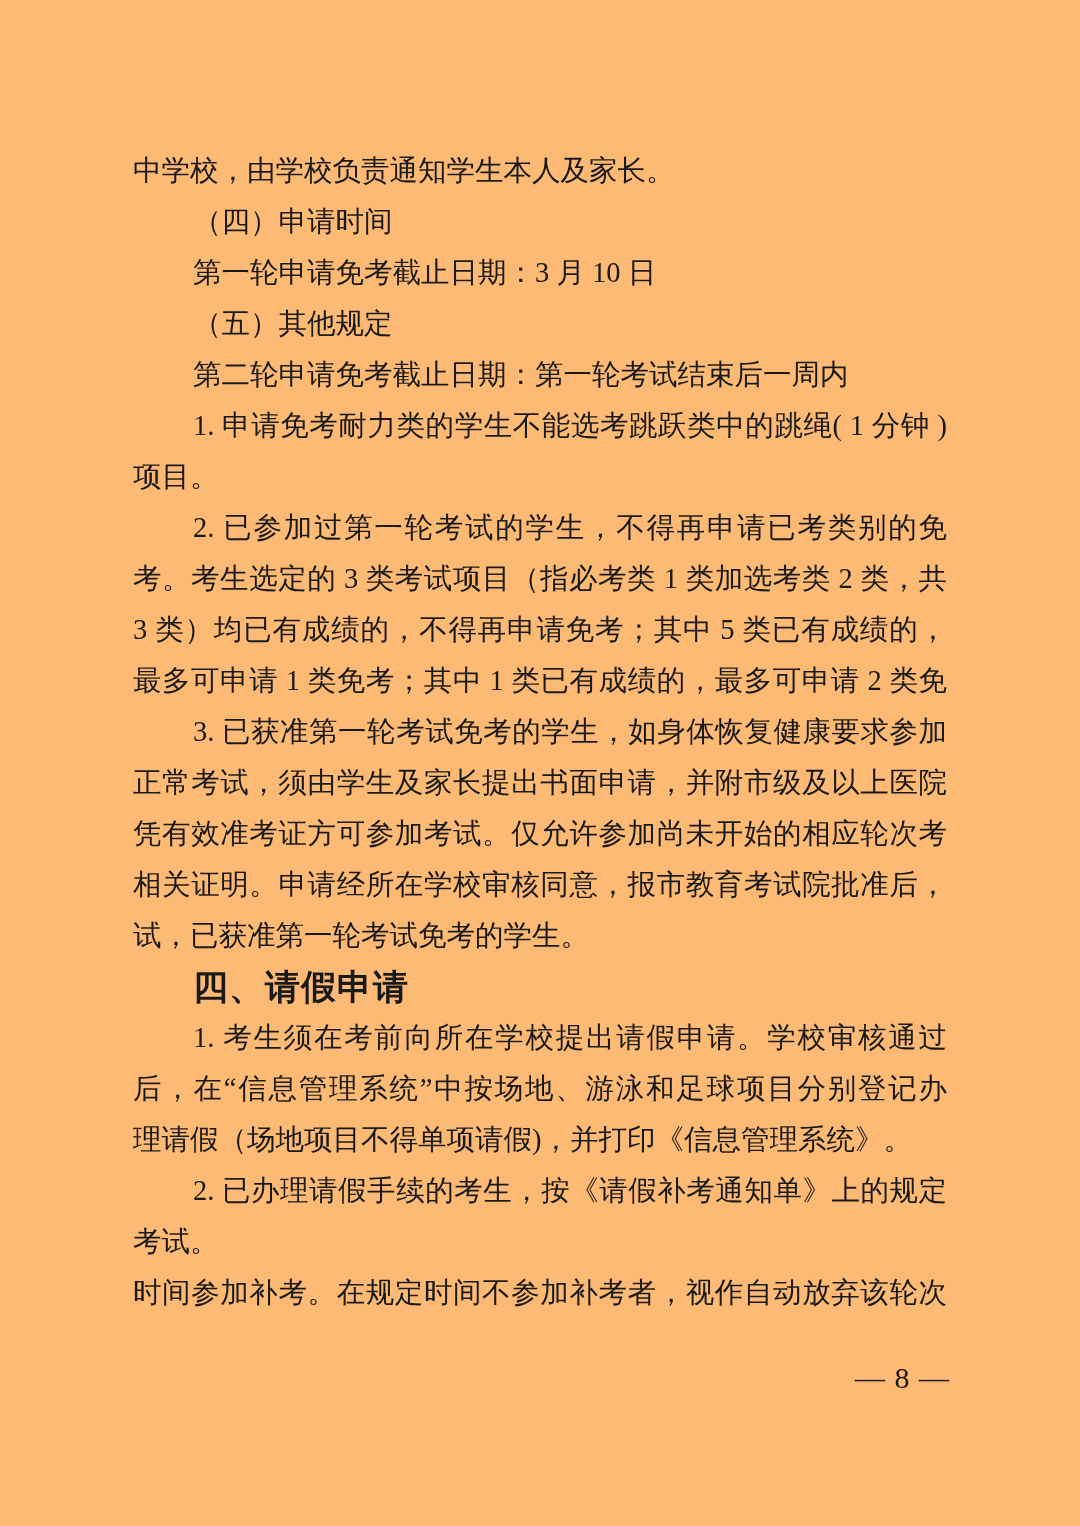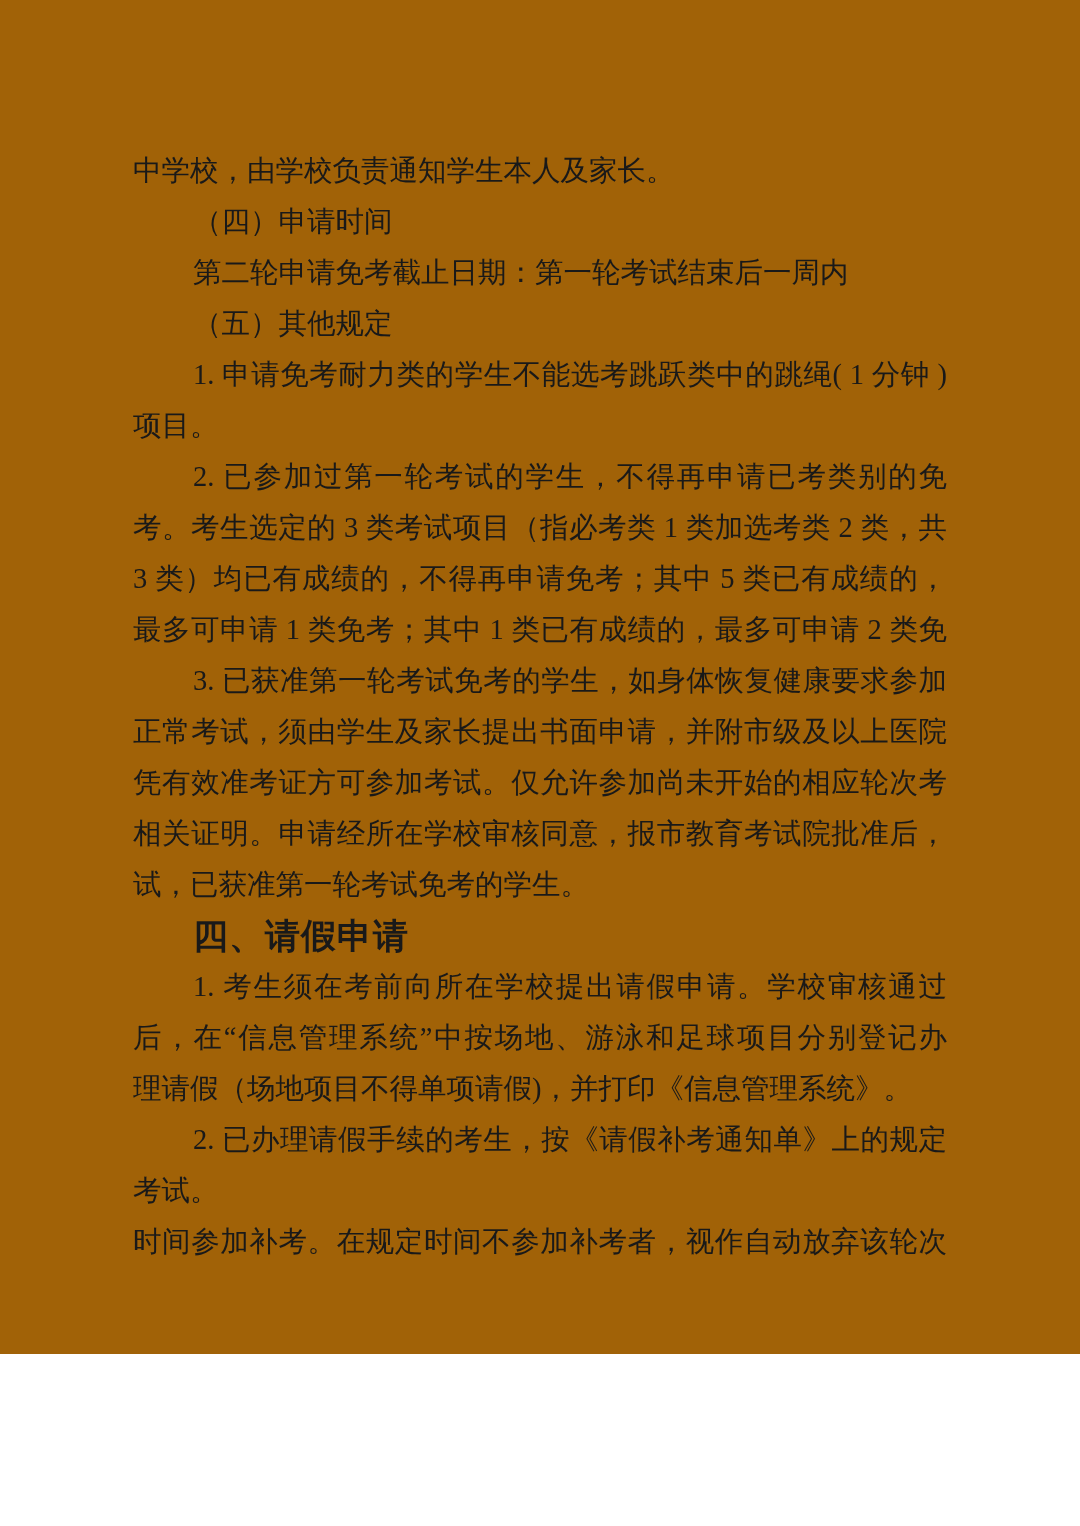--- a/index.html
+++ b/index.html
@@ -5,22 +5,22 @@
   * { margin: 0; padding: 0; box-sizing: border-box; }
   html, body { background: #ffffff; }
   body {
     width: 1080px;
     height: 1526px;
     font-family: "Liberation Serif", serif;
   }
   .page {
     position: relative;
     width: 1080px;
-    height: 1354px;
-    background: #a16207;
+    height: 1526px;
+    background: #fdba74;
     overflow: hidden;
     color: #191919;
   }
   .doc-body {
     position: absolute;
     left: 133px;
     top: 145px;
     width: 814px;
   }
   .line {
@@ -58,22 +58,23 @@
     letter-spacing: 1px;
   }
 </style>
 </head>
 <body>
 
 <div class="page">
   <div class="doc-body" id="doc-body">
       <div class="line"><span>中学校，由学校负责通知学生本人及家长。</span></div>
       <div class="line indent"><span>（四）申请时间</span></div>
+      <div class="line indent"><span>第一轮申请免考截止日期：3 月 10 日</span></div>
+      <div class="line indent"><span>（五）其他规定</span></div>
       <div class="line indent"><span>第二轮申请免考截止日期：第一轮考试结束后一周内</span></div>
-      <div class="line indent"><span>（五）其他规定</span></div>
       <div class="line indent justify"><span>1. 申请免考耐力类的学生不能选考跳跃类中的跳绳( 1 分钟 )</span></div>
       <div class="line"><span>项目。</span></div>
       <div class="line indent justify"><span>2. 已参加过第一轮考试的学生，不得再申请已考类别的免</span></div>
       <div class="line justify"><span>考。考生选定的 3 类考试项目（指必考类 1 类加选考类 2 类，共</span></div>
       <div class="line justify"><span>3 类）均已有成绩的，不得再申请免考；其中 5 类已有成绩的，</span></div>
       <div class="line justify"><span>最多可申请 1 类免考；其中 1 类已有成绩的，最多可申请 2 类免</span></div>
       <div class="line indent justify"><span>3. 已获准第一轮考试免考的学生，如身体恢复健康要求参加</span></div>
       <div class="line justify"><span>正常考试，须由学生及家长提出书面申请，并附市级及以上医院</span></div>
       <div class="line justify"><span>凭有效准考证方可参加考试。仅允许参加尚未开始的相应轮次考</span></div>
       <div class="line justify"><span>相关证明。申请经所在学校审核同意，报市教育考试院批准后，</span></div>

